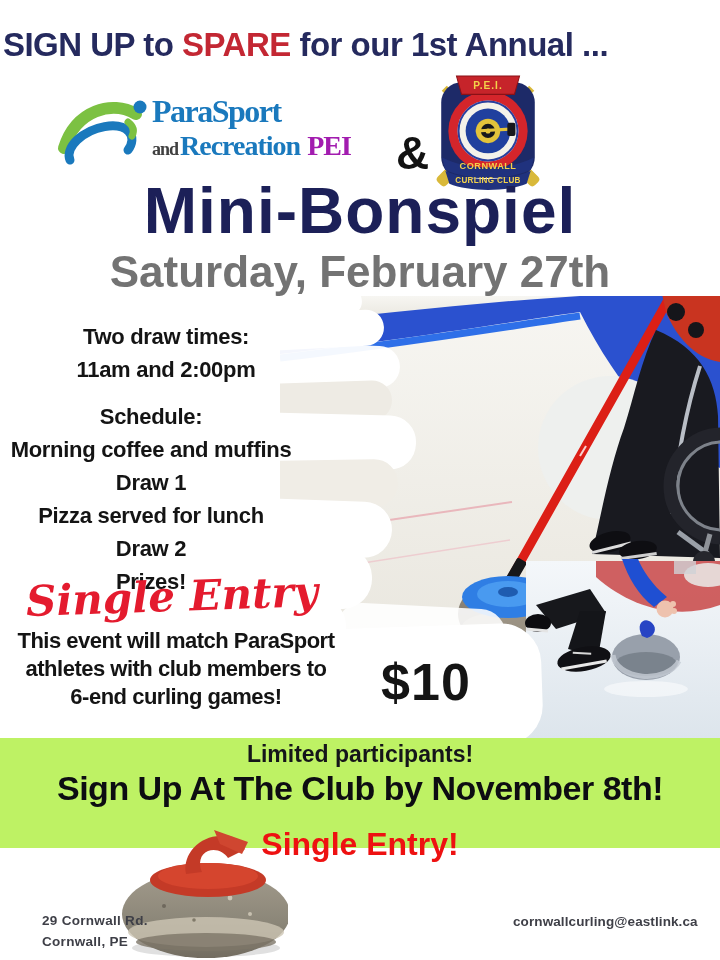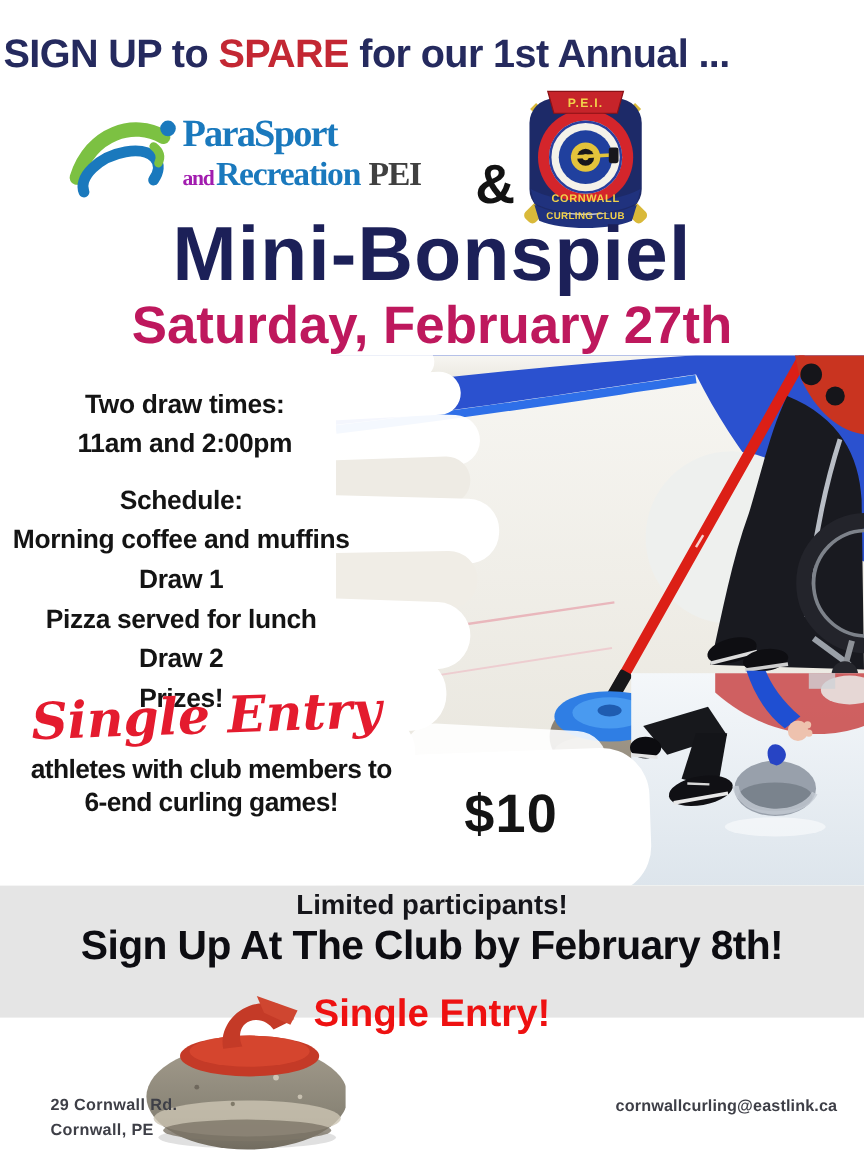--- a/index.html
+++ b/index.html
@@ -14,55 +14,55 @@
   
   .headline{top:26px;left:0;width:611px;text-align:center;
     font-size:33px;font-weight:800;letter-spacing:-0.5px;color:#252a5e;white-space:nowrap;}
   .headline .hl{color:#c32733;}
 
   
   .ps-icon{left:50px;top:92px;width:102px;height:90px;}
   .ps-word{left:152px;top:94px;width:250px;font-family:Liberation Serif, serif;}
   .ps-line1{font-size:32px;font-weight:800;color:#1a79bd;letter-spacing:-1.5px;line-height:34px;}
   .ps-line2{display:flex;align-items:baseline;margin-top:2px;letter-spacing:-1px;}
-  .ps-and{font-size:18px;font-weight:800;color:#a21caf;margin-right:2px;}
+  .ps-and{font-size:18px;font-weight:800;color:#404040;margin-right:2px;}
   .ps-rec{font-size:28px;font-weight:800;color:#1a79bd;}
-  .ps-pei{font-size:28px;font-weight:800;color:#404040;margin-left:7px;}
+  .ps-pei{font-size:28px;font-weight:800;color:#a21caf;margin-left:7px;}
   .amp{left:396px;top:126px;font-size:46px;font-weight:800;color:#121212;}
   .crest{left:428px;top:72px;width:120px;height:120px;}
   .crest text{font-family:"Liberation Sans",sans-serif;font-weight:bold;fill:#f2d24a;}
 
   
   .title{top:174px;left:0;width:720px;text-align:center;
     font-size:64px;font-weight:800;color:#1c2058;letter-spacing:1px;white-space:nowrap;}
   .date{top:247px;left:0;width:720px;text-align:center;
-    font-size:44px;font-weight:800;color:#be185d;white-space:nowrap;}
+    font-size:44px;font-weight:800;color:#737373;white-space:nowrap;}
 
   
   .photo{left:280px;top:296px;width:440px;height:442px;overflow:hidden;z-index:1;}
   .stroke{position:absolute;background:#ffffff;}
 
   
-  .drawtimes{left:12px;top:320px;width:284px;text-align:center;z-index:5;
+  .drawtimes{left:24px;top:320px;width:284px;text-align:center;z-index:5;
     font-size:22px;font-weight:800;line-height:33px;color:#141414;letter-spacing:-0.3px;}
   .schedule{left:0;top:400px;width:302px;text-align:center;z-index:5;
     font-size:22px;font-weight:800;line-height:33px;color:#141414;letter-spacing:-0.3px;}
   .script{left:0;top:572px;width:344px;text-align:center;z-index:5;
     font-family:"DejaVu Serif","Liberation Serif",serif;font-style:italic;font-weight:700;
     font-size:42px;color:#e41b2e;transform:rotate(-2deg);}
   .matchtxt{left:0;top:627px;width:352px;text-align:center;z-index:5;
     font-size:22px;font-weight:800;line-height:28px;color:#141414;letter-spacing:-0.5px;}
 
   
   .fee{left:330px;top:650px;width:192px;text-align:center;z-index:5;color:#141414;}
   .fee-label{font-size:17px;font-weight:800;letter-spacing:-0.2px;}
-  .fee-amount{font-size:45px;font-weight:800;margin-top:2px;letter-spacing:1px;}
-
-  
-  .banner{top:738px;left:0;width:720px;height:110px;background:#e5e5e5;z-index:6;text-align:center;}
+  .fee-amount{font-size:52px;font-weight:800;margin-top:2px;letter-spacing:1px;}
+
+  
+  .banner{top:738px;left:0;width:720px;height:110px;background:#bef264;z-index:6;text-align:center;}
   .banner-l1{margin-top:3px;font-size:23px;font-weight:800;color:#15151a;}
   .banner-l2{margin-top:1px;font-size:34px;font-weight:800;color:#0d0d12;letter-spacing:-0.5px;white-space:nowrap;}
   .banner-l3{margin-top:18px;font-size:32px;font-weight:800;color:#ee1111;}
 
   
   .stone-img{left:108px;top:828px;width:180px;height:132px;z-index:7;}
   .address{left:42px;top:910px;font-size:13.5px;font-weight:700;line-height:21px;color:#3e3f47;z-index:8;letter-spacing:0.3px;}
   .contact{left:513px;top:912px;font-size:13.5px;font-weight:700;line-height:20px;color:#3e3f47;z-index:8;letter-spacing:0.1px;}
 </style>
 </head>
@@ -227,31 +227,32 @@
     <div>Morning coffee and muffins</div>
     <div>Draw 1</div>
     <div>Pizza served for lunch</div>
     <div>Draw 2</div>
     <div>Prizes!</div>
   </div>
 
   <div class="abs script">Single Entry</div>
 
   <div class="abs matchtxt">
+    <div>This event will match ParaSport</div>
     <div>athletes with club members to</div>
     <div>6-end curling games!</div>
   </div>
 
   <div class="abs fee">
     <div class="fee-amount">$10</div>
   </div>
 
   <div class="abs banner">
     <div class="banner-l1">Limited participants!</div>
-    <div class="banner-l2">Sign Up At The Club by February 8th!</div>
+    <div class="banner-l2">Sign Up At The Club by November 8th!</div>
     <div class="banner-l3">Single Entry!</div>
   </div>
 
   <svg class="abs stone-img" viewBox="0 0 180 132">
     <defs>
       <linearGradient id="gran2" x1="0" y1="0" x2="0" y2="1">
         <stop offset="0" stop-color="#a39b8c"></stop>
           <stop offset="0.6" stop-color="#8b8678"></stop>
           <stop offset="1" stop-color="#726c60"></stop>
       </linearGradient>

